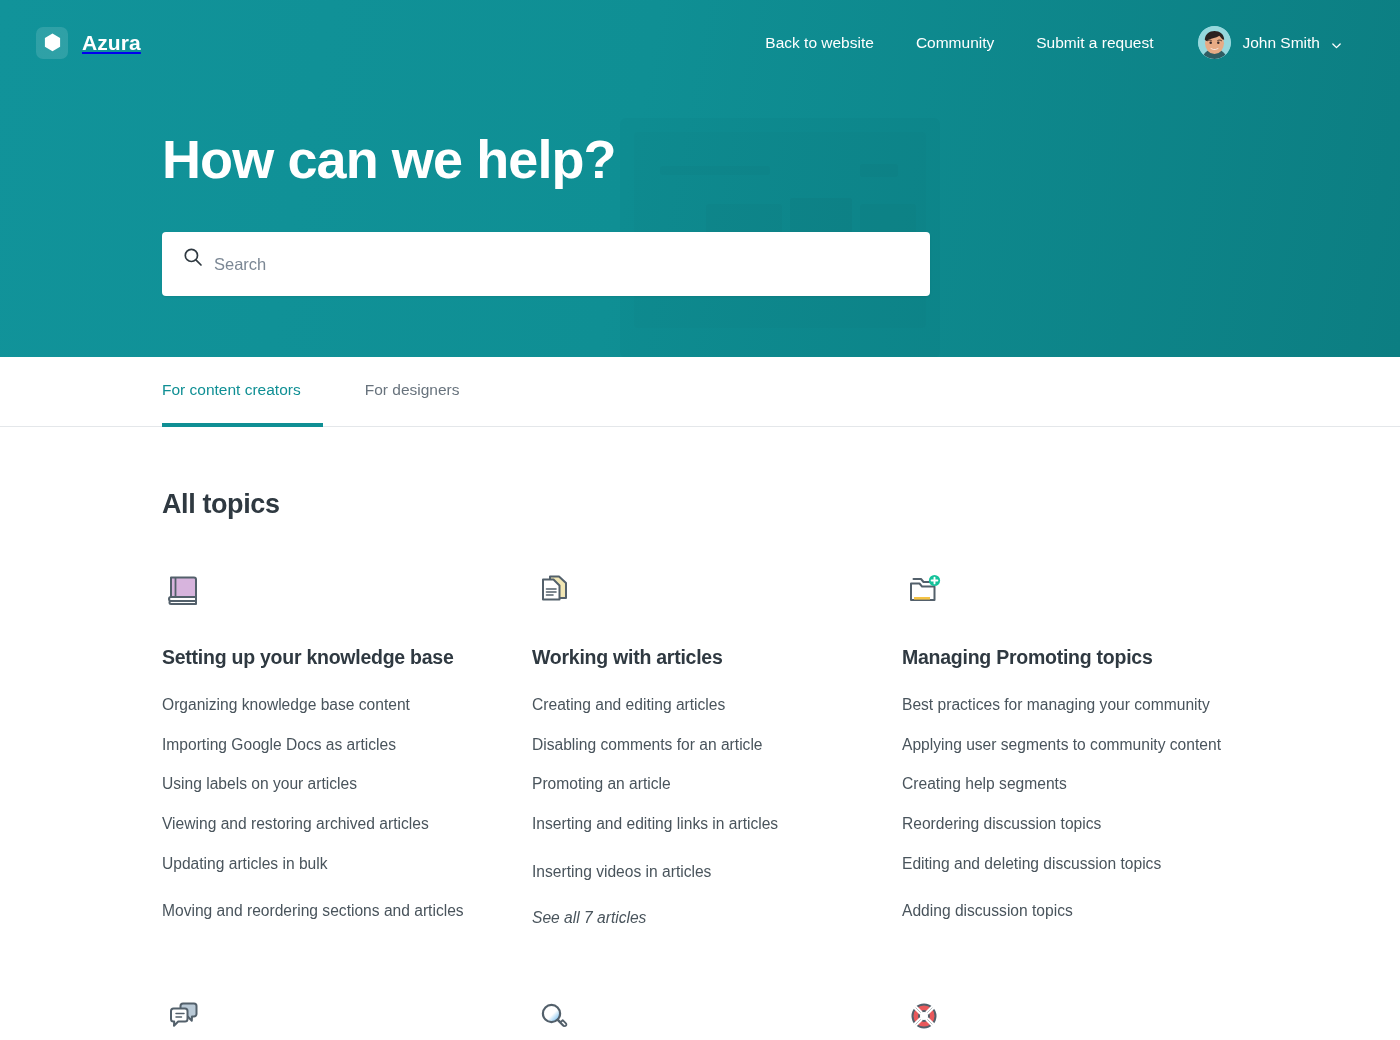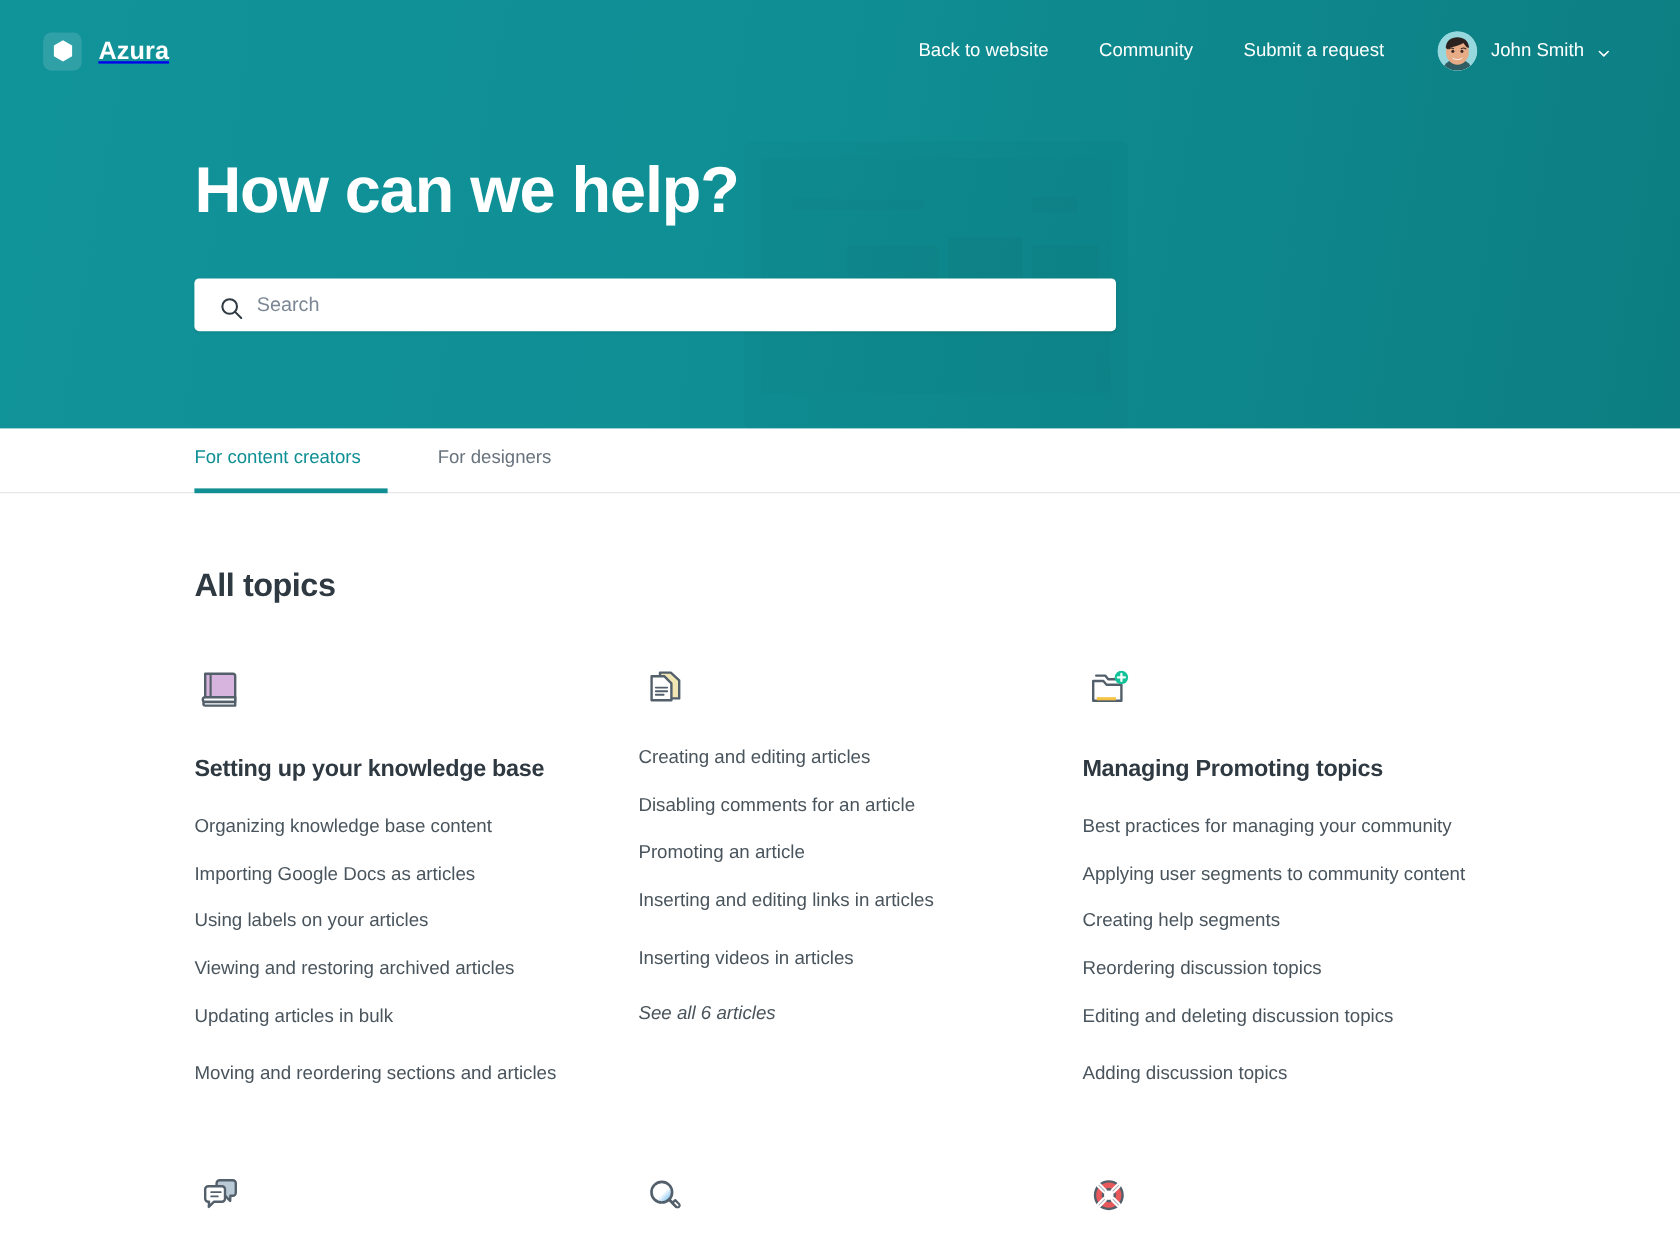--- a/index.html
+++ b/index.html
@@ -107,41 +107,41 @@
     font-size: 54px;
     font-weight: bold;
     letter-spacing: -0.9px;
     margin-top: 55px;
   }
 
   .search-wrap {
     position: relative;
     margin-top: 42px;
     width: 768px;
-    height: 44px;
+    height: 64px;
     background: #ffffff;
     border-radius: 4px;
     display: flex;
     align-items: center;
     box-shadow: 0 1px 2px rgba(0,0,0,0.08);
   }
   .search-icon { position: absolute; left: 21px; top: 15px; width: 20px; height: 20px; }
   .search-input {
     border: 0; outline: 0; background: transparent;
     width: 100%; height: 100%;
     padding: 0 18px 0 52px;
     font-family: "Liberation Sans", sans-serif;
     font-size: 16.5px;
     color: #2f3941;
   }
   .search-input::placeholder { color: #7b8794; }
 
   
   .tabbar {
-    height: 54px;
+    height: 70px;
     border-bottom: 1px solid #e4e7ea;
     padding-left: 162px;
     display: flex;
     align-items: stretch;
     background: #fff;
   }
   .tab {
     display: flex; align-items: center;
     font-size: 15.5px;
     color: #68737d;
@@ -316,28 +316,29 @@
     <div class="topic">
       <div class="topic-icon">
         <svg width="44" height="44" viewBox="0 0 44 44" aria-hidden="true">
           <path d="M18 8.5 h9 l7 6.5 v15 h-16 z" fill="#f1e6b4" stroke="#53606b" stroke-width="2" stroke-linejoin="round"></path>
           <path d="M11 11.5 h10.5 l6 6 v14 h-16.5 z" fill="#ffffff" stroke="#53606b" stroke-width="2" stroke-linejoin="round"></path>
           <line x1="14.5" y1="21" x2="24" y2="21" stroke="#53606b" stroke-width="1.6" stroke-linecap="round"></line>
           <line x1="14.5" y1="24" x2="24" y2="24" stroke="#53606b" stroke-width="1.6" stroke-linecap="round"></line>
           <line x1="14.5" y1="27" x2="21" y2="27" stroke="#53606b" stroke-width="1.6" stroke-linecap="round"></line>
         </svg>
       </div>
+      <h3 class="topic-title">Working with articles</h3>
       <ul class="topic-list">
         <li><a class="topic-link" href="#">Creating and editing articles</a></li>
         <li><a class="topic-link" href="#">Disabling comments for an article</a></li>
         <li><a class="topic-link" href="#">Promoting an article</a></li>
         <li><a class="topic-link" href="#">Inserting and editing links in articles</a></li>
         <li><a class="topic-link" href="#">Inserting videos in articles</a></li>
       </ul>
-      <a class="see-all" href="#">See all 6 articles</a>
+      <a class="see-all" href="#">See all 7 articles</a>
     </div>
 
     <div class="topic">
       <div class="topic-icon">
         <svg width="44" height="44" viewBox="0 0 44 44" aria-hidden="true">
           <path d="M11.5 11 h7.5 l2.5 3 h11" fill="none" stroke="#53606b" stroke-width="2" stroke-linejoin="round" stroke-linecap="round"></path>
           <path d="M9 15.5 h8.5 l2.6 3.1 h12.4 v13.4 h-23.5 z" fill="#ffffff" stroke="#53606b" stroke-width="2" stroke-linejoin="round"></path>
           <rect x="12" y="29" width="16" height="2.6" fill="#f5c344"></rect>
           <circle cx="32.5" cy="12.5" r="5.6" fill="#14c29a"></circle>
           <path d="M32.5 9.6 v5.8 M29.6 12.5 h5.8" stroke="#ffffff" stroke-width="1.9" stroke-linecap="round"></path>

